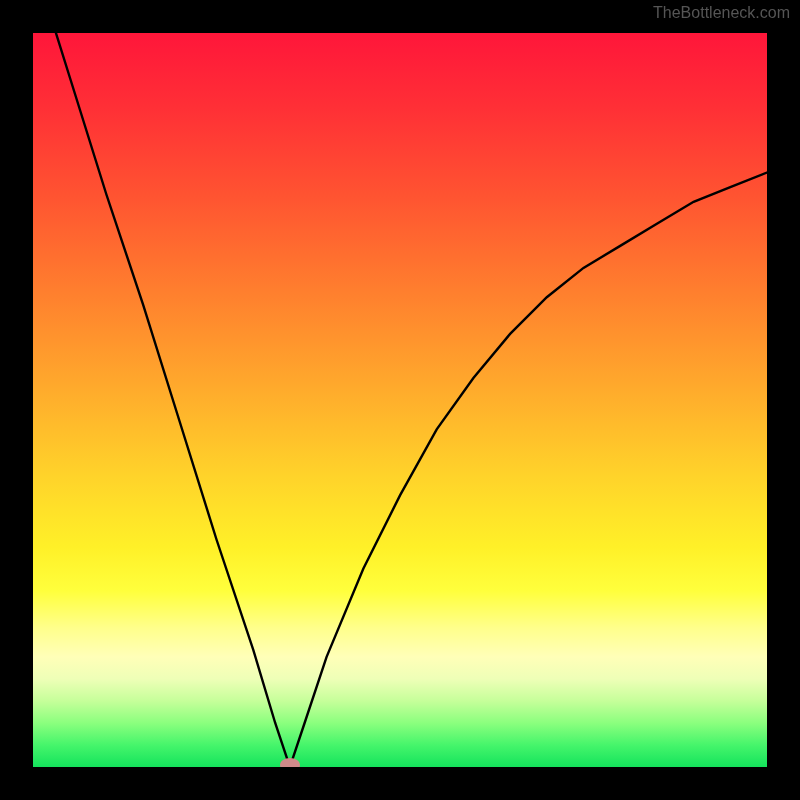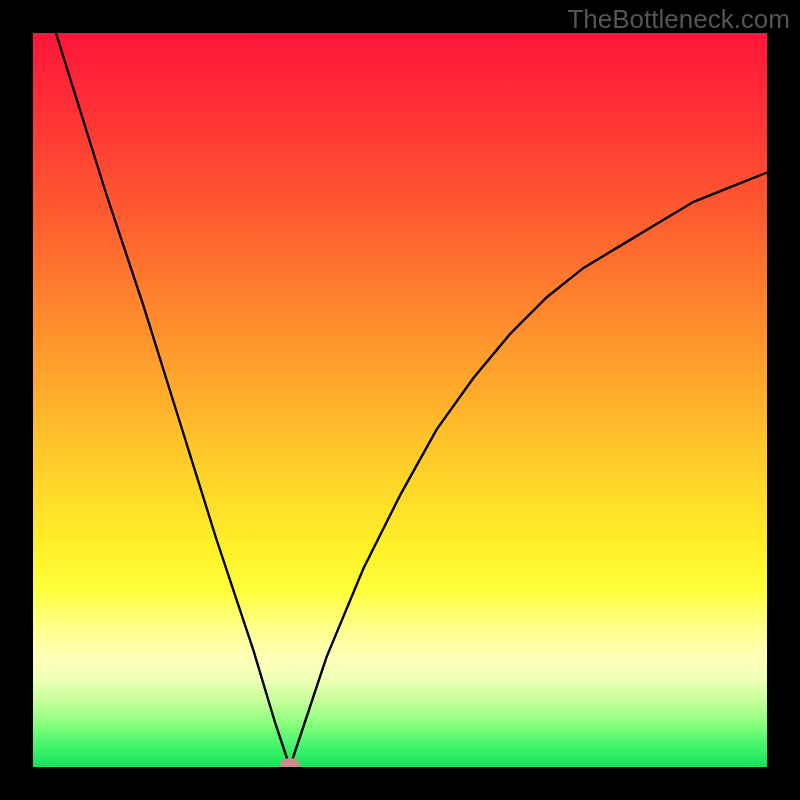--- a/index.html
+++ b/index.html
@@ -15,21 +15,21 @@
     width: 800px;
     height: 800px;
     background: #000;
   }
   .watermark {
     position: absolute;
     top: 4px;
     right: 10px;
     color: #555;
     font-family: Arial, Helvetica, sans-serif;
-    font-size: 26px;
+    font-size: 16px;
     z-index: 10;
     user-select: none;
     text-align: right;
   }
   .plot-area {
     position: absolute;
     left: 33px;
     top: 33px;
     width: 734px;
     height: 734px;

